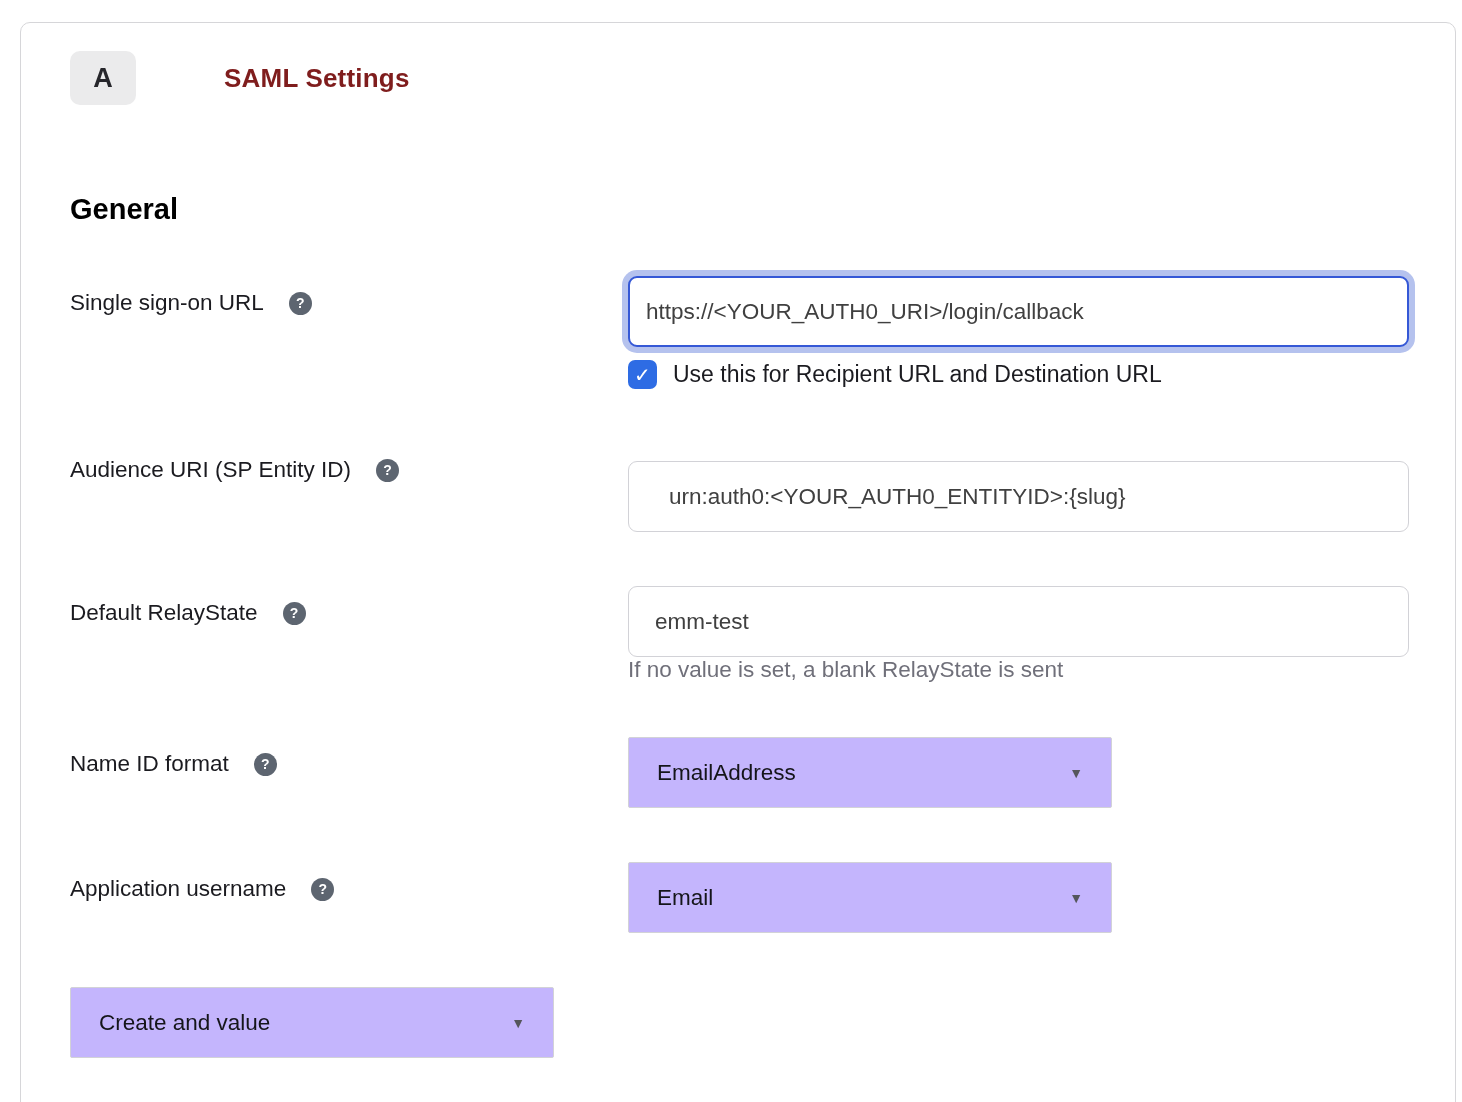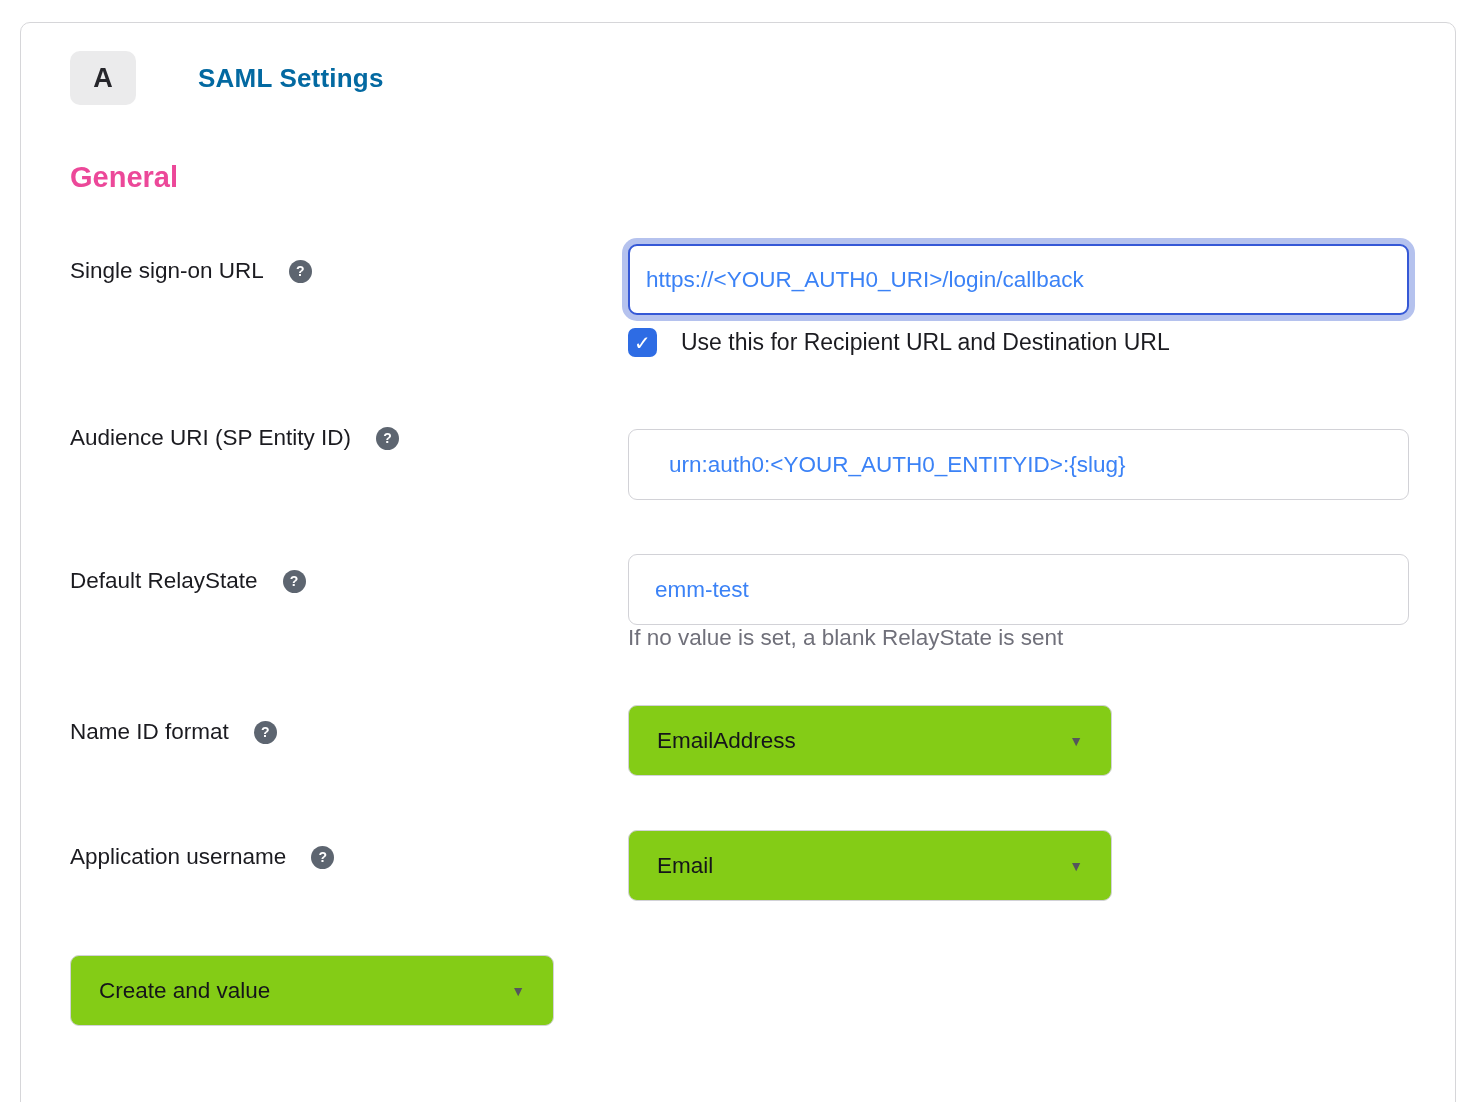--- a/index.html
+++ b/index.html
@@ -24,31 +24,31 @@
     align-items: center;
   }
   .step-badge {
     width: 66px; height: 54px;
     background: #ebebec;
     border-radius: 10px;
     display: flex; align-items: center; justify-content: center;
     font-size: 27px; font-weight: 700; color: #26262b;
   }
   .card-title {
-    margin-left: 62px;
+    margin-left: 88px;
     font-size: 26px;
     font-weight: 700;
-    color: #0369a1;
+    color: #7f1d1d;
     letter-spacing: 0.2px;
   }
   .section-heading {
-    margin-top: 56px;
+    margin-top: 88px;
     font-size: 29px;
     font-weight: 700;
-    color: #ec4899;
+    color: #000000;
   }
   .form {
     margin-top: 50px;
   }
   .row {
     display: flex;
     align-items: flex-start;
     margin-bottom: 54px;
   }
   .label-col {
@@ -78,21 +78,21 @@
     cursor: default;
   }
   .control-col { flex: 1 1 auto; }
   .text-input {
     width: 781px; height: 71px;
     border: 1px solid #d2d2d7;
     border-radius: 9px;
     padding: 0 22px 0 26px;
     font-family: "Liberation Sans", "DejaVu Sans", sans-serif;
     font-size: 22.5px;
-    color: #3b82f6;
+    color: #404040;
     background: #ffffff;
     outline: none;
   }
   .text-input.focused {
     border: 2px solid #3558d6;
     box-shadow: 0 0 0 6px #b5c2ee;
     padding-left: 16px;
   }
   .checkbox-row {
     margin-top: 13px;
@@ -104,33 +104,33 @@
     background: #2e6ce4;
     border-radius: 7px;
     display: flex; align-items: center; justify-content: center;
     color: #ffffff;
     font-size: 20px;
     font-weight: 700;
     cursor: pointer;
     flex: 0 0 auto;
   }
   .checkbox-label {
-    margin-left: 24px;
+    margin-left: 16px;
     font-size: 23px;
     color: #1b1b20;
   }
   .hint-text {
     font-size: 22.5px;
     color: #70707a;
   }
   .select-box {
     width: 484px; height: 71px;
     border: 1px solid #d2d2d7;
-    border-radius: 9px;
-    background: #84cc16;
+    border-radius: 2px;
+    background: #c4b5fd;
     display: flex;
     align-items: center;
     justify-content: space-between;
     padding: 0 28px;
     cursor: pointer;
     font-size: 22.5px;
     color: #15151a;
   }
   .select-arrow {
     font-size: 14px;

